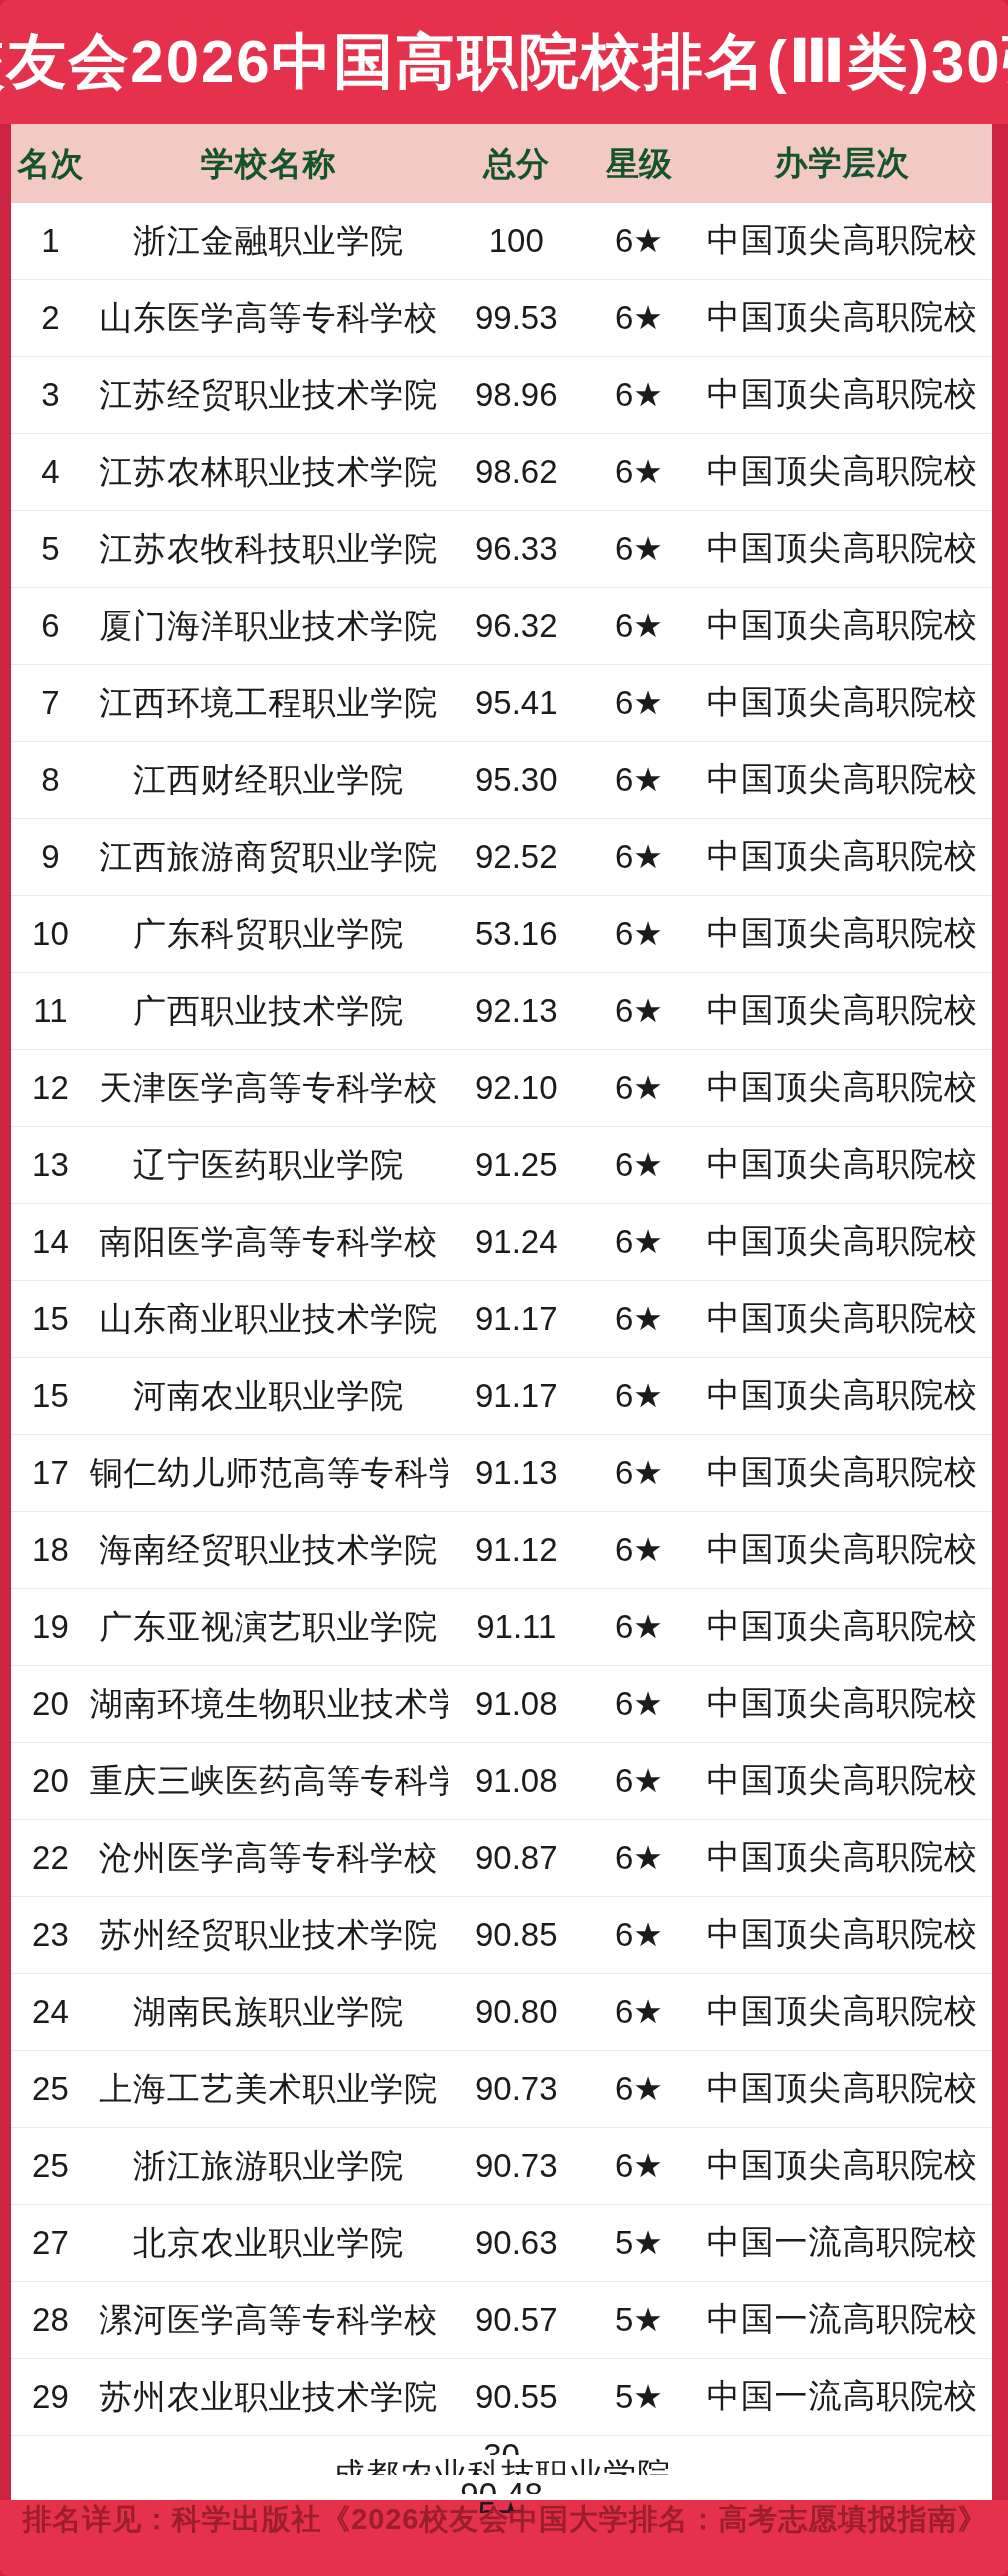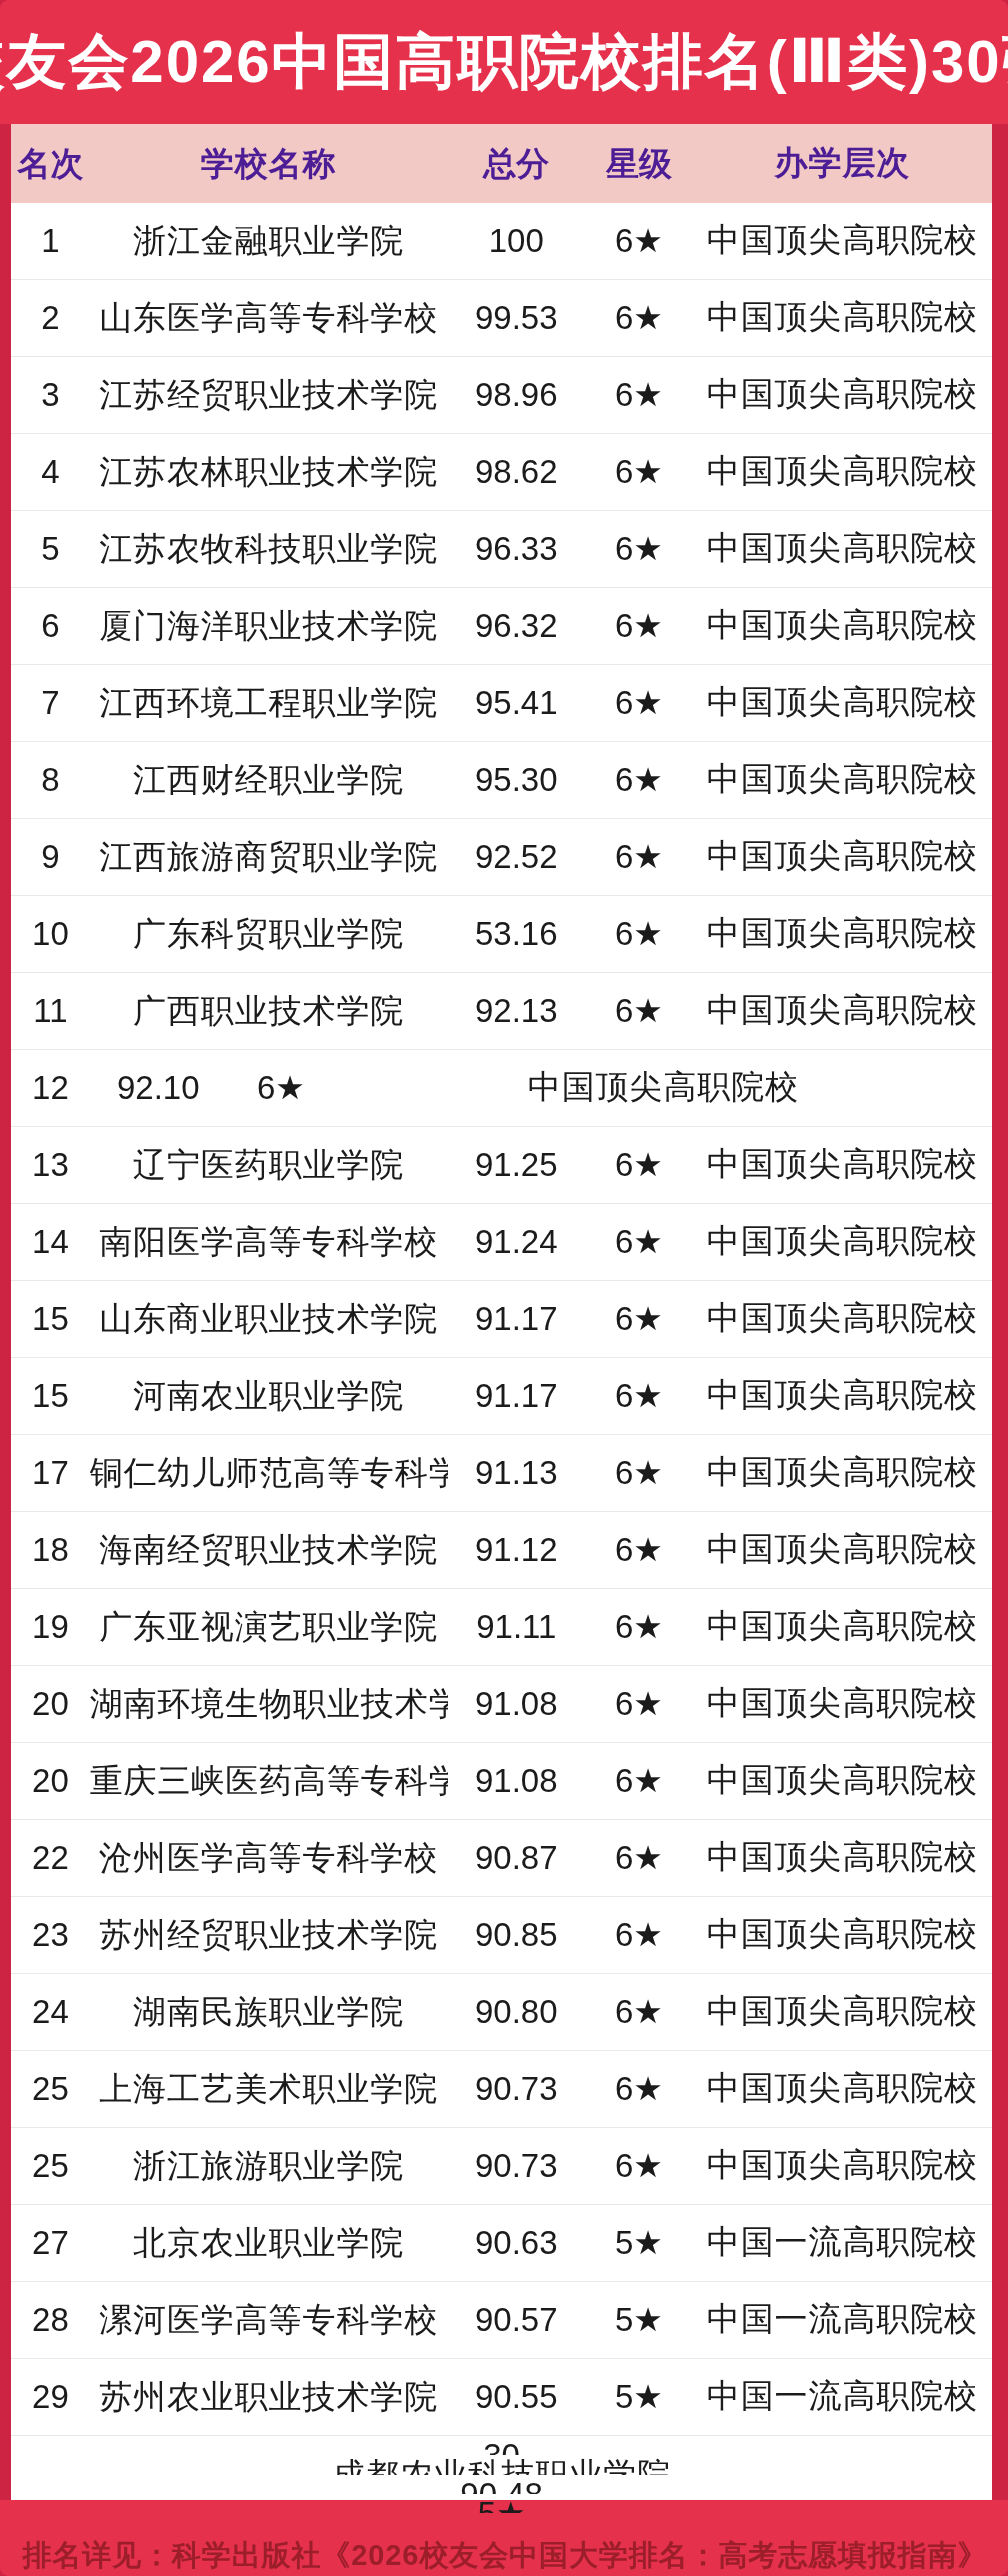--- a/index.html
+++ b/index.html
@@ -41,21 +41,21 @@
   .table-inner {
     height: 100%;
     background: #ffffff;
   }
 
   .header-row {
     height: 79px;
     display: flex;
     align-items: center;
     background: #f2c9c5;
-    color: #4c1d95;
+    color: #14532d;
     font-weight: 700;
   }
   .row {
     height: 77px;
     display: flex;
     align-items: center;
     background: #ffffff;
     color: #1b1b1b;
     border-bottom: 1.9px solid #e9e9e9;
   }
@@ -73,21 +73,21 @@
   .c1 { width: 36.5%; letter-spacing: 0.9px; }
   .c2 { width: 14%; }
   .c3 { width: 11%; }
   .c4 { flex: 1; letter-spacing: 0.9px; font-family: Liberation Serif, serif; }
 
   
   .footer-band {
     height: 76px;
     background: #e6314d;
     display: flex;
-    align-items: flex-end;
+    align-items: flex-start;
     justify-content: flex-end;
     padding-right: 20.5px;
   }
   .footer-text {
     color: #9d1e2b;
     font-size: 29px;
     font-weight: 700;
     letter-spacing: 0.9px;
     white-space: nowrap;
   }
@@ -183,20 +183,21 @@
           </div>
           <div class="row">
             <div class="cell c0">11</div>
             <div class="cell c1">广西职业技术学院</div>
             <div class="cell c2">92.13</div>
             <div class="cell c3">6★</div>
             <div class="cell c4">中国顶尖高职院校</div>
           </div>
           <div class="row">
             <div class="cell c0">12</div>
+            <div class="cell c1">天津医学高等专科学校</div>
             <div class="cell c2">92.10</div>
             <div class="cell c3">6★</div>
             <div class="cell c4">中国顶尖高职院校</div>
           </div>
           <div class="row">
             <div class="cell c0">13</div>
             <div class="cell c1">辽宁医药职业学院</div>
             <div class="cell c2">91.25</div>
             <div class="cell c3">6★</div>
             <div class="cell c4">中国顶尖高职院校</div>

